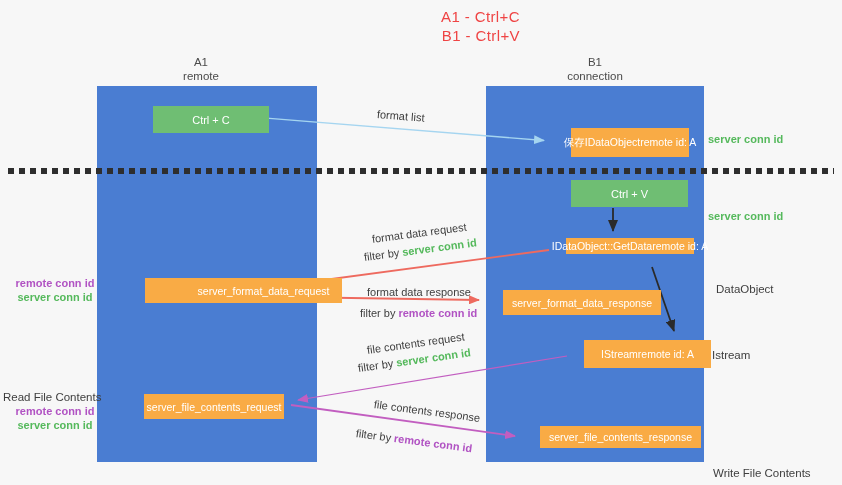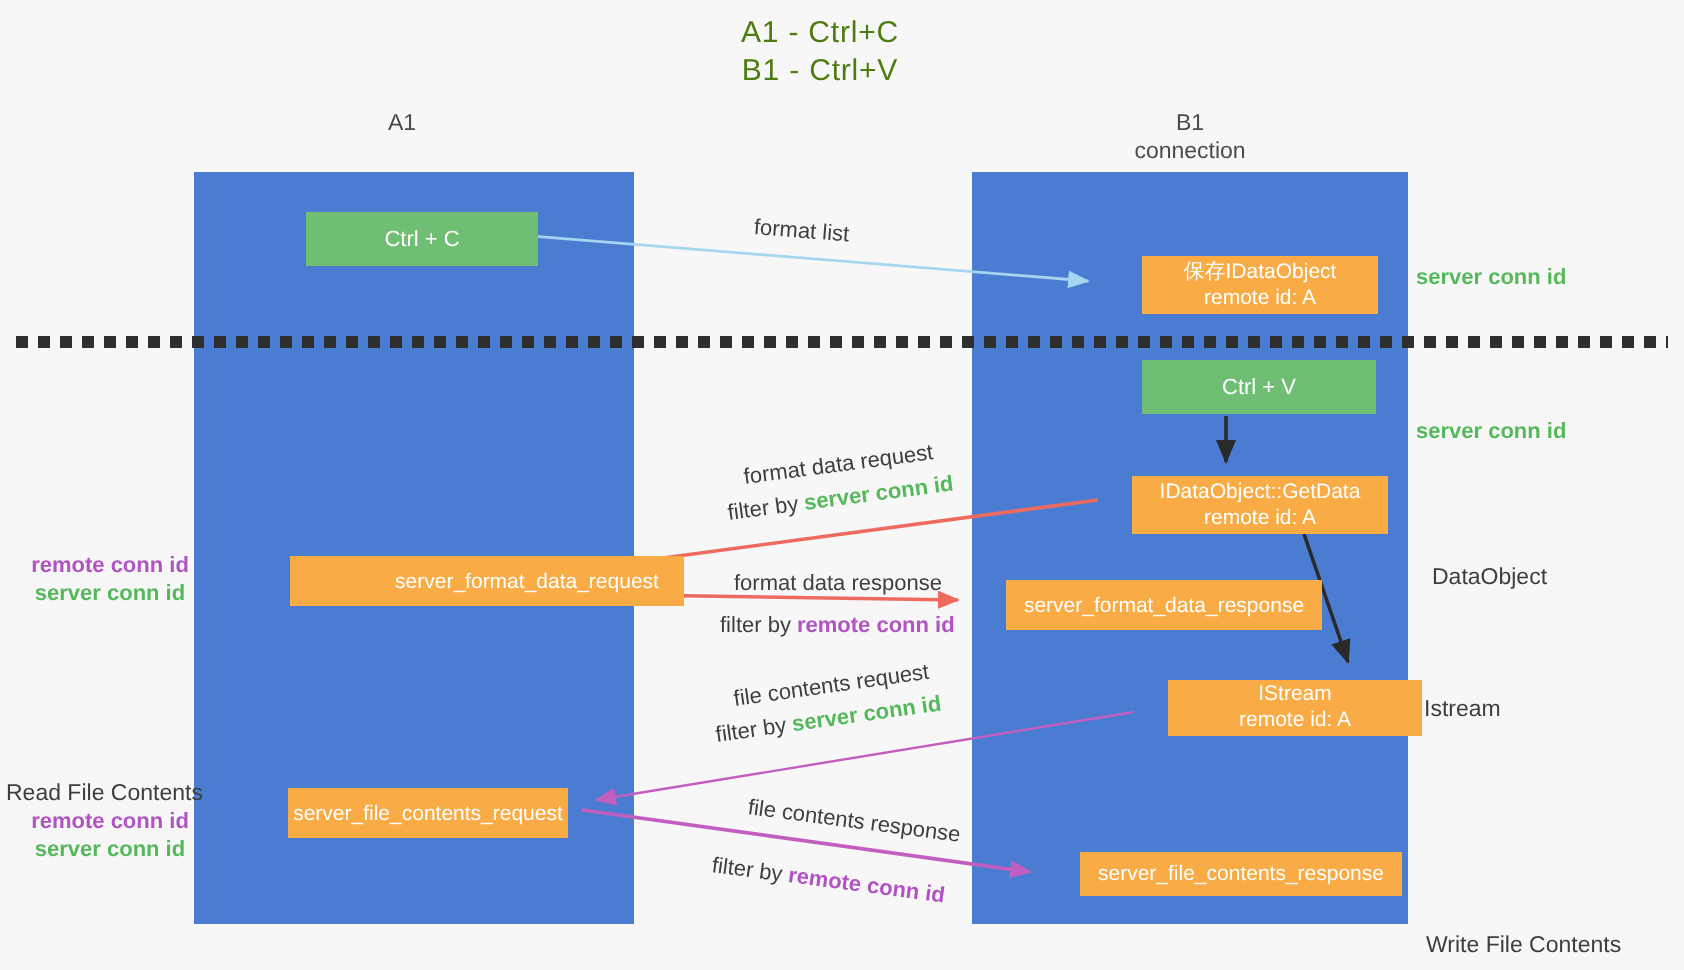--- a/index.html
+++ b/index.html
@@ -1,30 +1,30 @@
 <!DOCTYPE html>
 <html style="--lane-blue: #4a7dd2; --box-green: #6fbe73; --box-orange: #f9ab45; --text-green: #55b95c; --text-purple: #b153c3; --arrow-red: #ee6a5f; --arrow-blue: #a5d5f0; --arrow-purple: #c25ec0; --arrow-black: #2a2a2a; --divider-black: #2e2e2e;"><head>
 <meta charset="utf-8">
 <style>
   html,body { margin:0; padding:0; }
   body { background:#f7f7f7; font-family:"Liberation Sans","DejaVu Sans",sans-serif; }
   .canvas { position:relative; width:842px; height:485px; background:#f7f7f7; overflow:hidden; }
 
-  .title { position:absolute; left:300px; top:7px; width:220px; text-align:center;
-           font-size:15px; line-height:19px; color:#4d7c0f; letter-spacing:0.4px; }
+  .title { position:absolute; left:300px; top:7px; width:220px; text-align:right;
+           font-size:15px; line-height:19px; color:#ef4444; letter-spacing:0.4px; }
 
   .lane { position:absolute; top:86px; height:376px; background:var(--lane-blue,#4a7dd2); }
   .lane-header { position:absolute; top:55px; text-align:center; font-size:11.5px;
                  line-height:14px; color:#4b4b4b; }
 
   .node { position:absolute; display:flex; align-items:center; justify-content:center;
           color:#ffffff; font-size:11px; white-space:nowrap;margin-left:16px; }
   .node.green  { background:var(--box-green,#6fbe73); }
   .node.orange { background:var(--box-orange,#f9ab45); font-size:10.5px; }
-  .two-line { flex-direction:column; line-height:13px; font-size:10.5px; }
+  .two-line { flex-direction:row; line-height:13px; font-size:10.5px; }
 
   .side-label { position:absolute; font-size:11.5px; color:#3e3e3e; white-space:nowrap; }
   .green-text  { color:var(--text-green,#55b95c);  font-weight:bold; }
   .purple-text { color:var(--text-purple,#b153c3); font-weight:bold; }
   .conn-pair { position:absolute; width:92px; text-align:center; font-size:11px;
                line-height:13.5px; white-space:nowrap; }
 
   .edge-label { position:absolute; font-size:11px; color:#3e3e3e; white-space:nowrap;
                 transform-origin:left center; }
   .sp { margin-left:3px; }
@@ -39,20 +39,21 @@
 
 <div class="canvas">
 
   <div class="title">
     <div>A1 - Ctrl+C</div>
     <div>B1 - Ctrl+V</div>
   </div>
 
   <div class="lane-header" style="left:91px;width:220px;">
     <div>A1</div>
+    <div>remote</div>
   </div>
   <div class="lane-header" style="left:486px;width:218px;">
     <div>B1</div>
     <div>connection</div>
   </div>
 
   <div class="lane" style="left:97px;width:220px;"></div>
   <div class="lane" style="left:486px;width:218px;"></div>
 
   <svg class="arrows" width="842" height="485" viewBox="0 0 842 485">
@@ -83,21 +84,21 @@
 
   <div class="node green" style="left:137px;top:106px;width:116px;height:27px;">Ctrl + C</div>
 
   <div class="node orange two-line" style="left:555px;top:128px;width:118px;height:29px;">
     <div>保存IDataObject</div>
     <div>remote id: A</div>
   </div>
 
   <div class="node green" style="left:555px;top:180px;width:117px;height:27px;">Ctrl + V</div>
 
-  <div class="node orange two-line" style="left:550px;top:238px;width:128px;height:29px;">
+  <div class="node orange two-line" style="left:550px;top:238px;width:128px;height:16px;">
     <div>IDataObject::GetData</div>
     <div>remote id: A</div>
   </div>
 
   <div class="node orange" style="left:129px;top:278px;width:157px;height:25px;padding-left:40px;">server_format_data_request</div>
 
   <div class="node orange" style="left:487px;top:290px;width:158px;height:25px;">server_format_data_response</div>
 
   <div class="node orange two-line" style="left:568px;top:340px;width:127px;height:28px;">
     <div>IStream</div>

